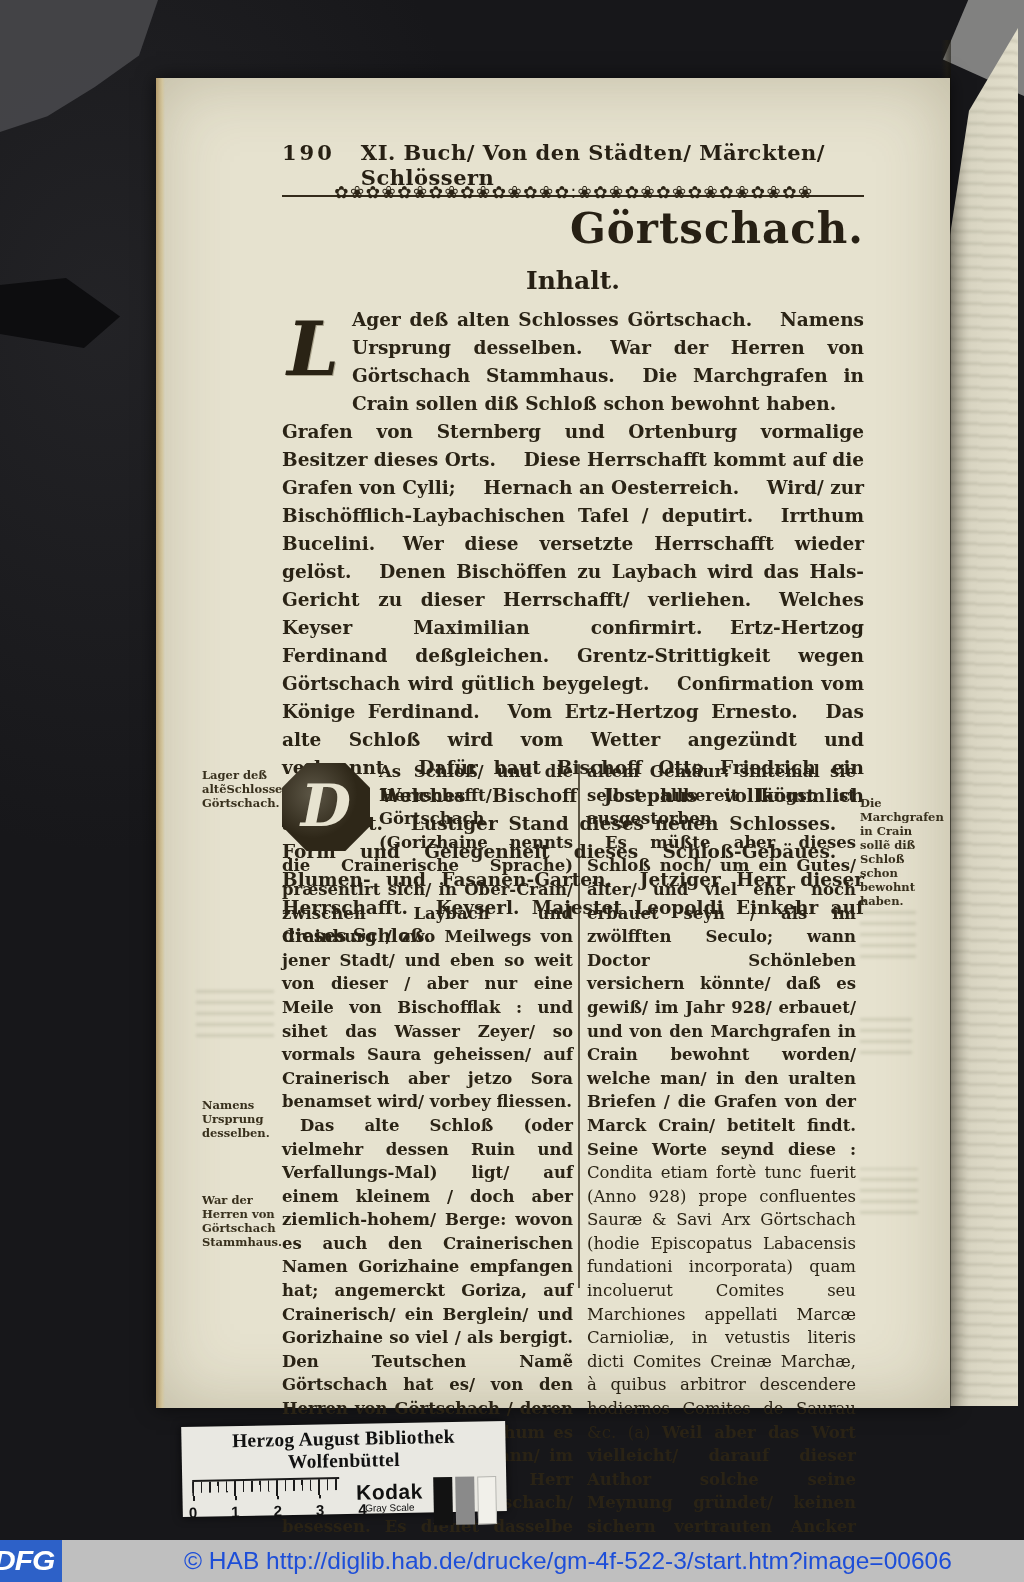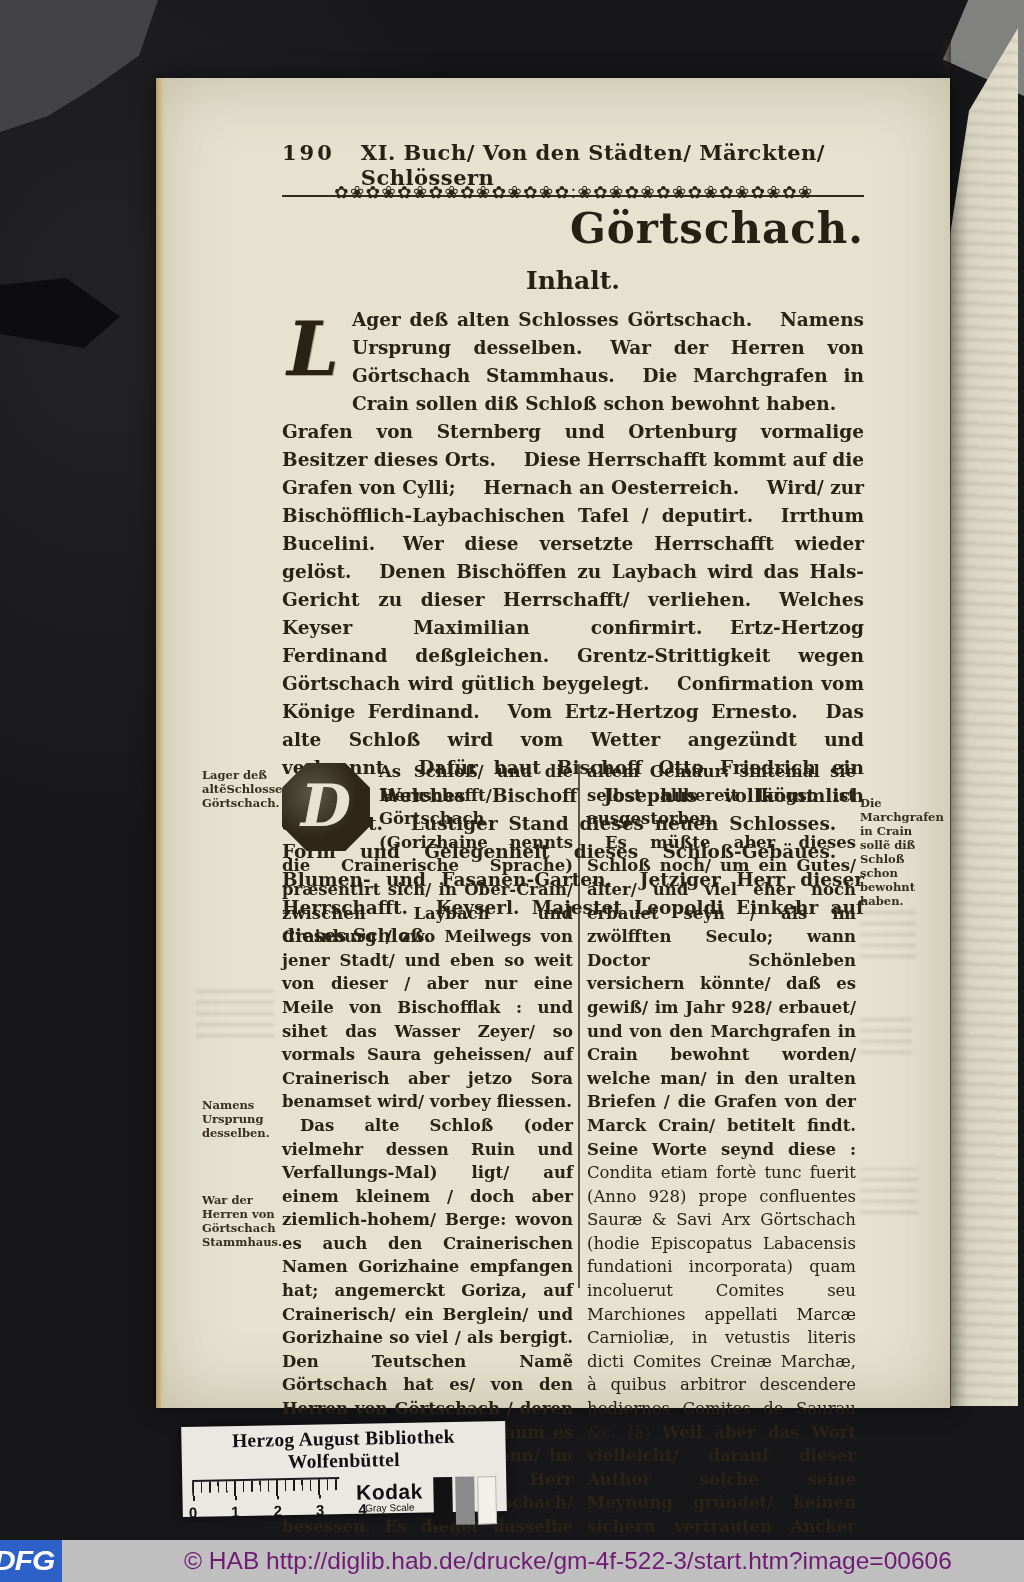--- a/index.html
+++ b/index.html
@@ -132,21 +132,21 @@
 
   
   .footer-bar { position:absolute; left:0; bottom:0; width:1024px; height:42px;
     background:#bfbfbf; display:flex; align-items:center;padding-left:12px; }
   .dfg-logo { position:absolute; left:0; top:0; width:62px; height:42px;
     background:#2d61c8; color:#fff; display:flex; align-items:center;
     font-family:"Liberation Sans",sans-serif; font-weight:bold; font-style:italic;
     font-size:30px; letter-spacing:-1px; padding-left:0; overflow:hidden; }
   .dfg-logo span { transform:translateX(-6px) scaleY(.95); }
   .credit { margin-left:172px; font-family:"Liberation Sans",sans-serif;
-    font-size:24.5px; color:#701a75; text-decoration:none; }
+    font-size:24.5px; color:#1d4ed8; text-decoration:none; }
 </style>
 </head>
 <body>
 
 <div class="bg-patch patch-tl"></div>
 <div class="bg-patch patch-l1"></div>
 <div class="bg-patch patch-tr"></div>
 
 <div class="next-page"></div>
 <div class="gutter-shadow"></div>

